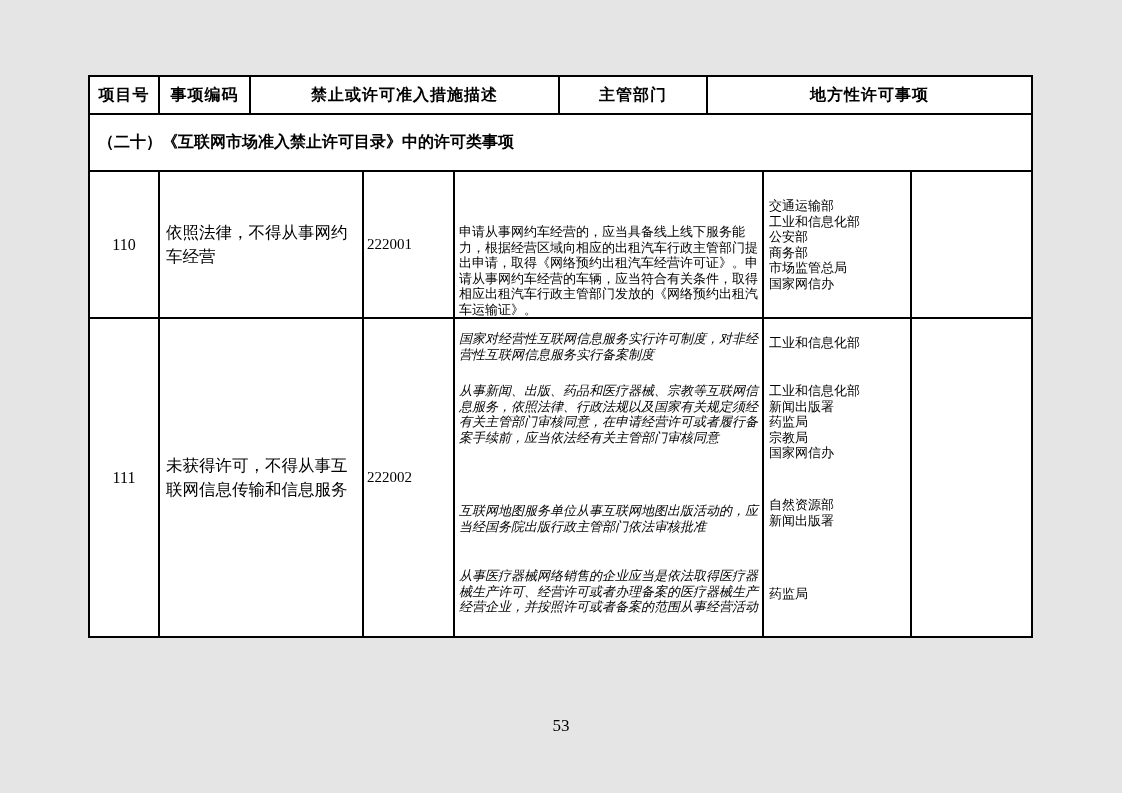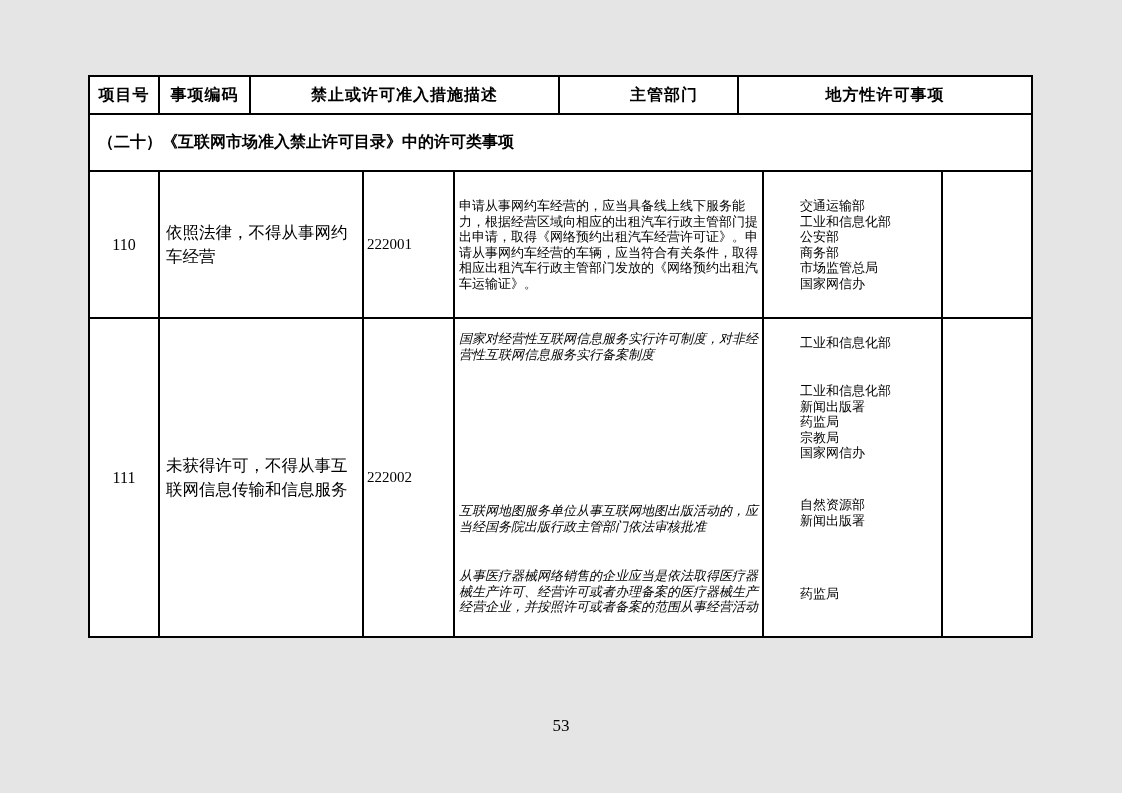--- a/index.html
+++ b/index.html
@@ -42,21 +42,21 @@
   .cell {
     box-sizing: border-box;
     border-right: 2px solid #000000;
     overflow: hidden;
   }
   .cell.last { border-right: none; flex: 1; }
   .c1 { width: 70px; }
   .c2 { width: 204px; }
   .c3 { width: 91px; }
   .c4 { width: 309px; }
-  .c5 { width: 148px; margin-left: 31px; }
+  .c5 { width: 148px; }
 
   .header-cell {
     display: flex;
     align-items: center;
     justify-content: center;
     font-weight: bold;
     font-size: 16px;
     letter-spacing: 1px;
   }
   .section-cell {
@@ -87,21 +87,21 @@
     padding-left: 3px;
     font-size: 15px;
   }
   .cell-desc {
     font-size: 13px;
     line-height: 15.5px;
     padding: 0 4px;
   }
   .cell-desc.center-v {
     display: flex;
-    align-items: center;
+    align-items: flex-end;
   }
   .cell-dept {
     font-size: 13px;
     line-height: 15.5px;
     padding-left: 5px;
   }
   .cell-dept.center-v {
     display: flex;
     flex-direction: column;
     justify-content: center;
@@ -163,20 +163,21 @@
       </div>
       <div class="cell last"></div>
     </div>
 
     <div class="t-row last">
       <div class="cell c1 cell-item">111</div>
       <div class="cell c2 cell-matter">未获得许可，不得从事互联网信息传输和信息服务</div>
       <div class="cell c3 cell-code">222002</div>
       <div class="cell c4 cell-desc rel">
         <div class="abs-block" style="top:12px">国家对经营性互联网信息服务实行许可制度，对非经营性互联网信息服务实行备案制度</div>
+        <div class="abs-block" style="top:64px">从事新闻、出版、药品和医疗器械、宗教等互联网信息服务，依照法律、行政法规以及国家有关规定须经有关主管部门审核同意，在申请经营许可或者履行备案手续前，应当依法经有关主管部门审核同意</div>
         <div class="abs-block" style="top:184px">互联网地图服务单位从事互联网地图出版活动的，应当经国务院出版行政主管部门依法审核批准</div>
         <div class="abs-block" style="top:249px">从事医疗器械网络销售的企业应当是依法取得医疗器械生产许可、经营许可或者办理备案的医疗器械生产经营企业，并按照许可或者备案的范围从事经营活动</div>
       </div>
       <div class="cell c5 cell-dept rel">
         <div class="dept-abs" style="top:16px">
           <div>工业和信息化部</div>
         </div>
         <div class="dept-abs" style="top:64px">
           <div>工业和信息化部</div>
           <div>新闻出版署</div>

